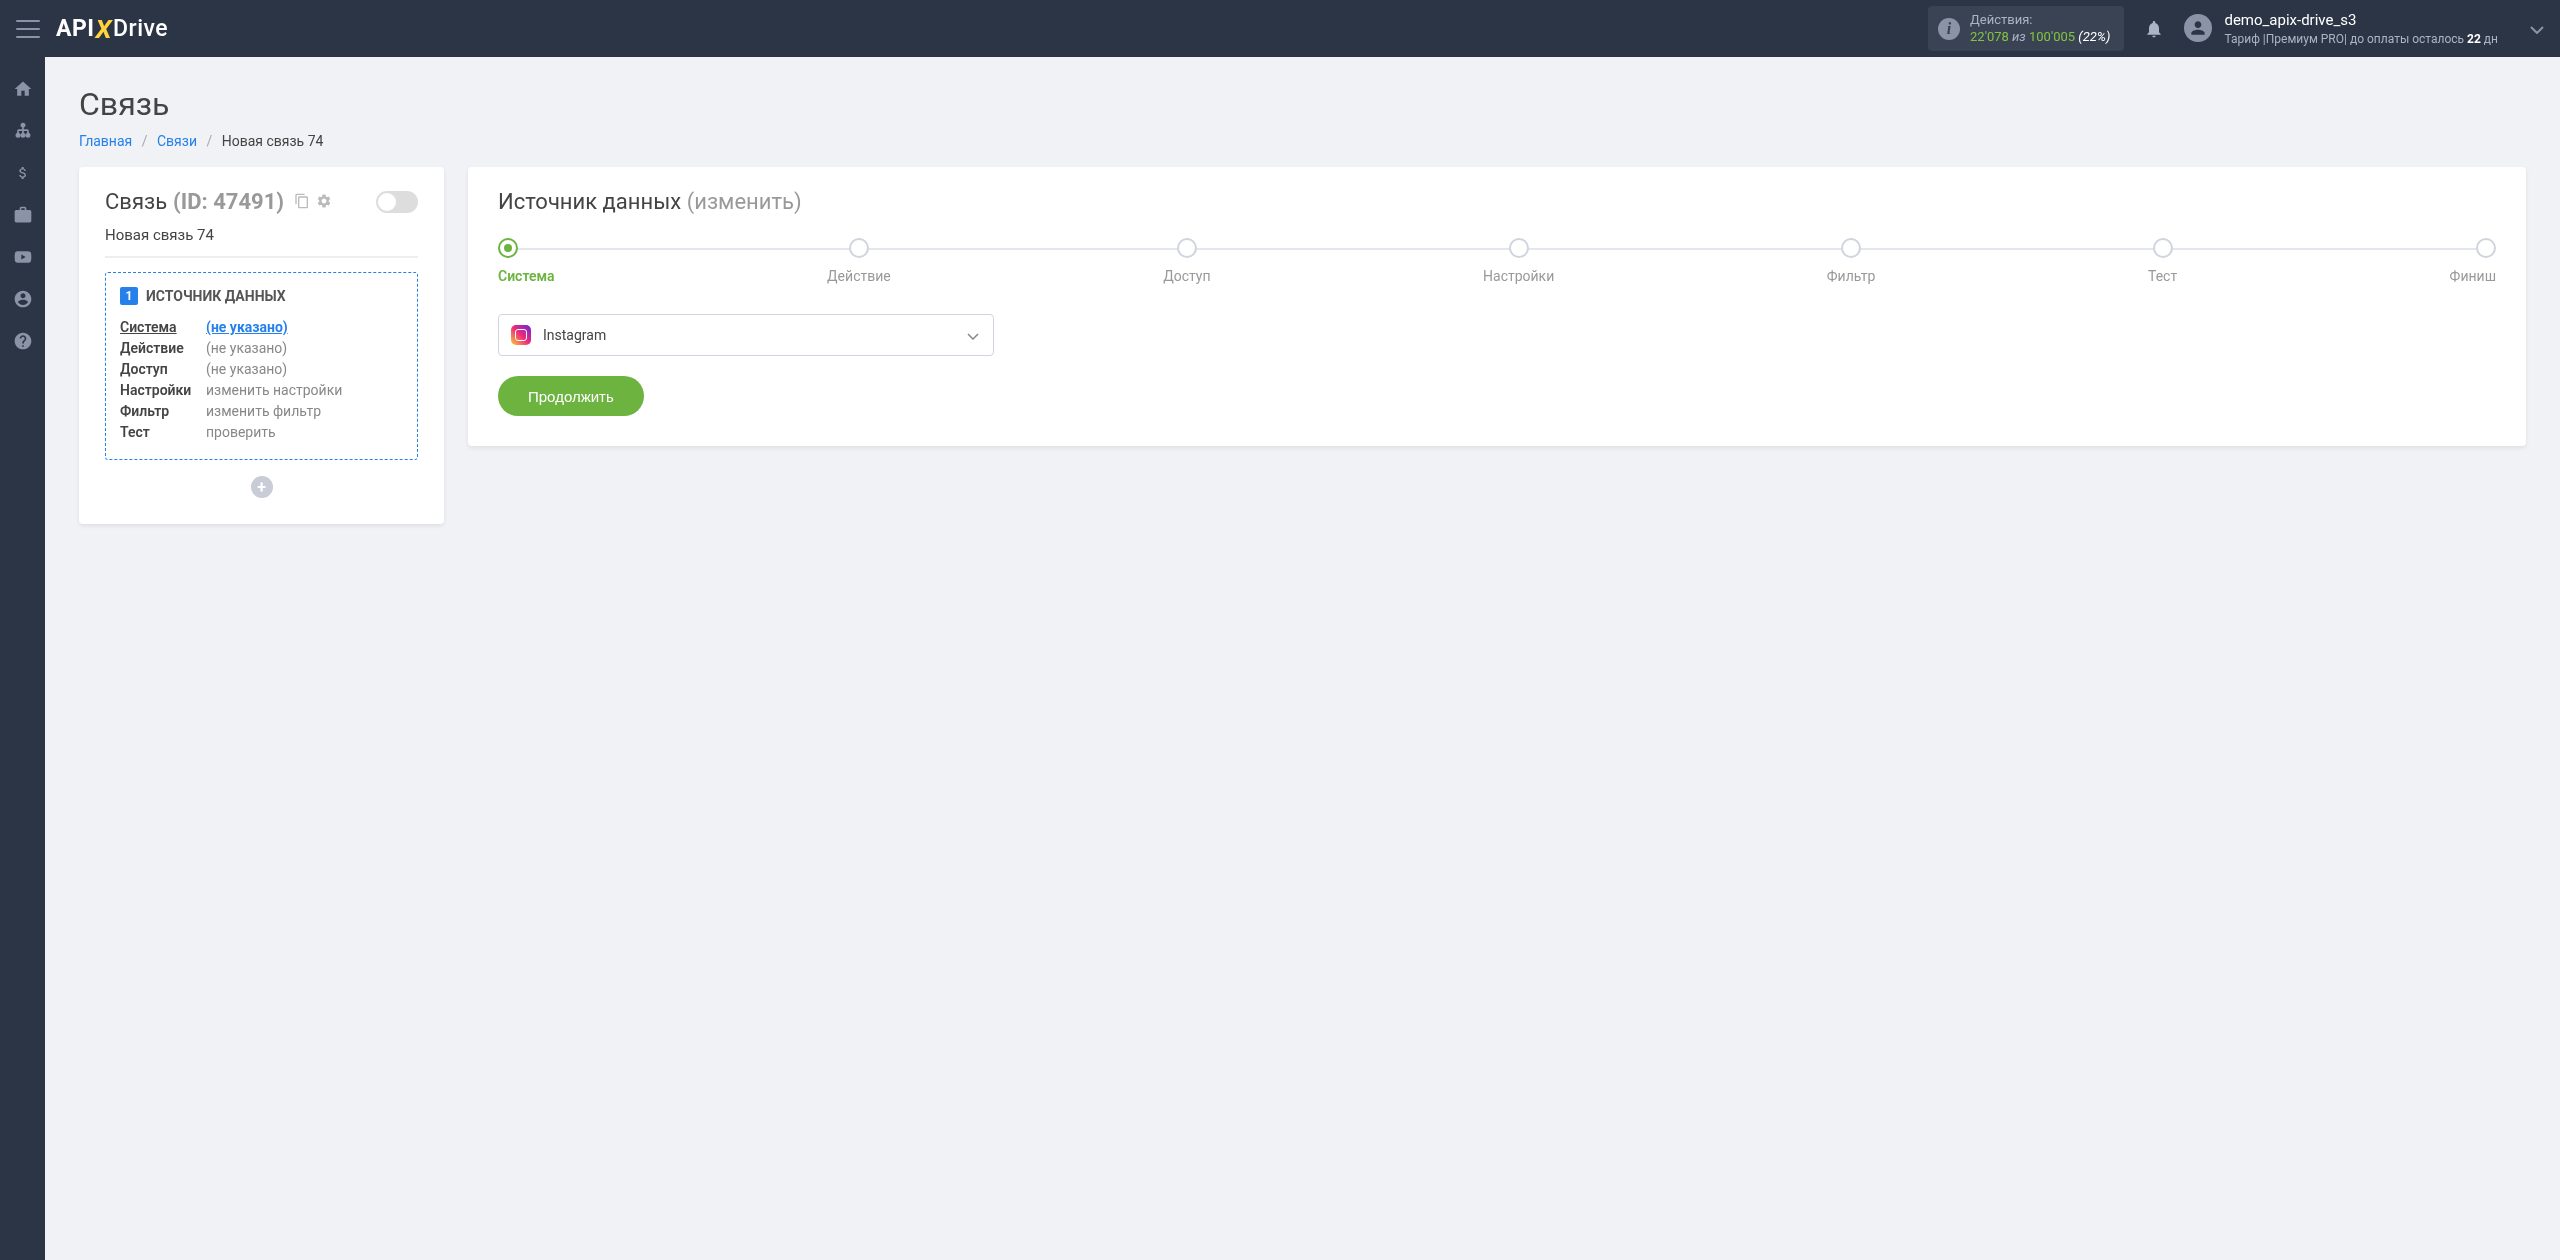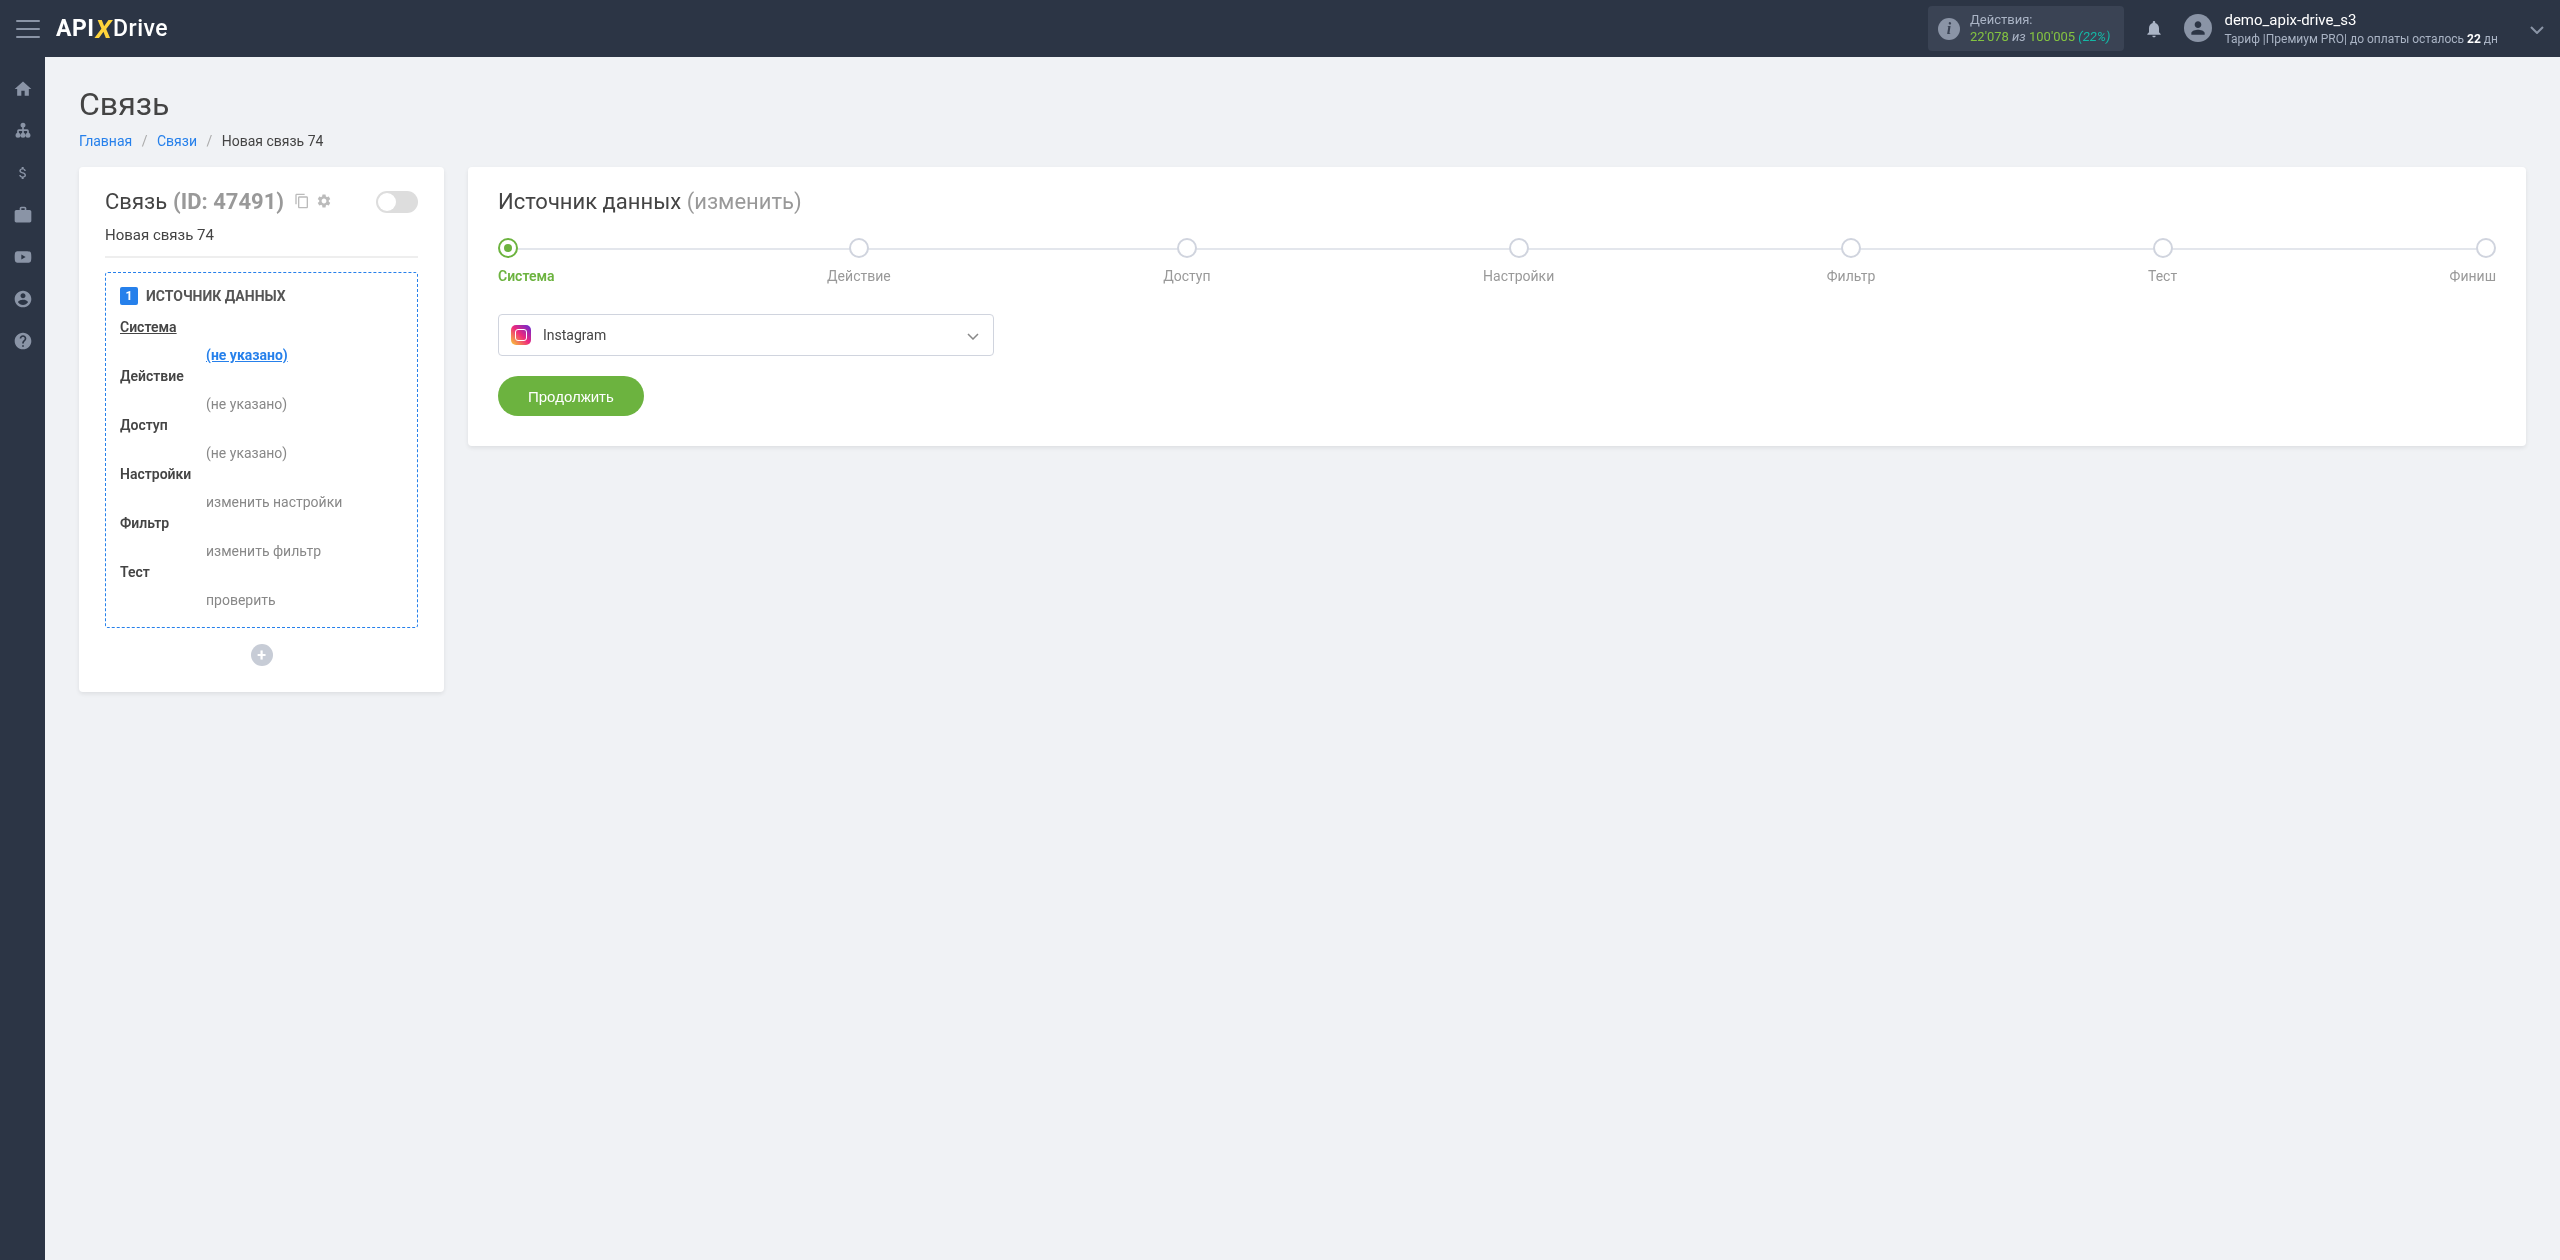--- a/index.html
+++ b/index.html
@@ -33,21 +33,21 @@
     .actions-box .info-icon {
       width: 22px; height: 22px; border-radius: 50%; background: #8a94a6;
       display: flex; align-items: center; justify-content: center;
       color: #3a4354; font-weight: bold; font-style: italic; font-family: Georgia, serif;
     }
     .actions-text { font-size: 13px; line-height: 1.3; }
     .actions-text .label { color: #aab4c5; }
     .actions-text .num1 { color: #84c341; }
     .actions-text .iz { color: #aab4c5; font-style: italic; }
     .actions-text .num2 { color: #84c341; }
-    .actions-text .pct { color: #14b8a6; font-style: italic; margin-top: 20px; }
+    .actions-text .pct { color: #ffffff; font-style: italic; margin-top: 20px; }
     
     .bell-icon { width: 20px; height: 20px; cursor: pointer; }
     
     .user-block { display: flex; align-items: center; gap: 12px; cursor: pointer; }
     .avatar-icon {
       width: 28px; height: 28px; border-radius: 50%; background: #8a94a6;
       display: flex; align-items: center; justify-content: center;
     }
     .user-text { font-size: 13px; line-height: 1.4; }
     .user-text .name { color: #fff; font-size: 15px; }
@@ -84,21 +84,21 @@
     }
     .conn-name { font-size: 15px; color: #444; padding-bottom: 12px; border-bottom: 2px solid #eee; margin-bottom: 14px; }
     
     .source-box { border: 1px dashed #2680eb; border-radius: 3px; padding: 14px 14px 14px; }
     .source-header { display: flex; align-items: center; gap: 8px; font-size: 14px; font-weight: 700; color: #555; margin-bottom: 14px; }
     .badge-num { background: #2680eb; color: #fff; width: 18px; height: 18px; display: inline-flex; align-items: center; justify-content: center; font-size: 12px; border-radius: 2px; }
     .source-table { font-size: 14px; color: #555; }
     .source-row { display: flex; margin-bottom: 5px; }
     .source-row .k { width: 86px; color: #444; font-weight: 600; }
     .source-row .k.link { text-decoration: underline; }
-    .source-row .v { color: #888; margin-top: 28px; }
+    .source-row .v { color: #888; }
     .source-row .v.link { color: #2680eb; font-weight: 700; text-decoration: underline; }
     
     .add-circle {
       width: 22px; height: 22px; border-radius: 50%; background: #c7ccd6; color: #fff;
       display: flex; align-items: center; justify-content: center; margin: 16px auto 0;
       cursor: pointer; font-size: 16px; font-weight: bold;
     }
     
     .right-title { font-size: 22px; color: #444; font-weight: 400; margin-bottom: 24px; }
     .right-title .sub { color: #999; }

